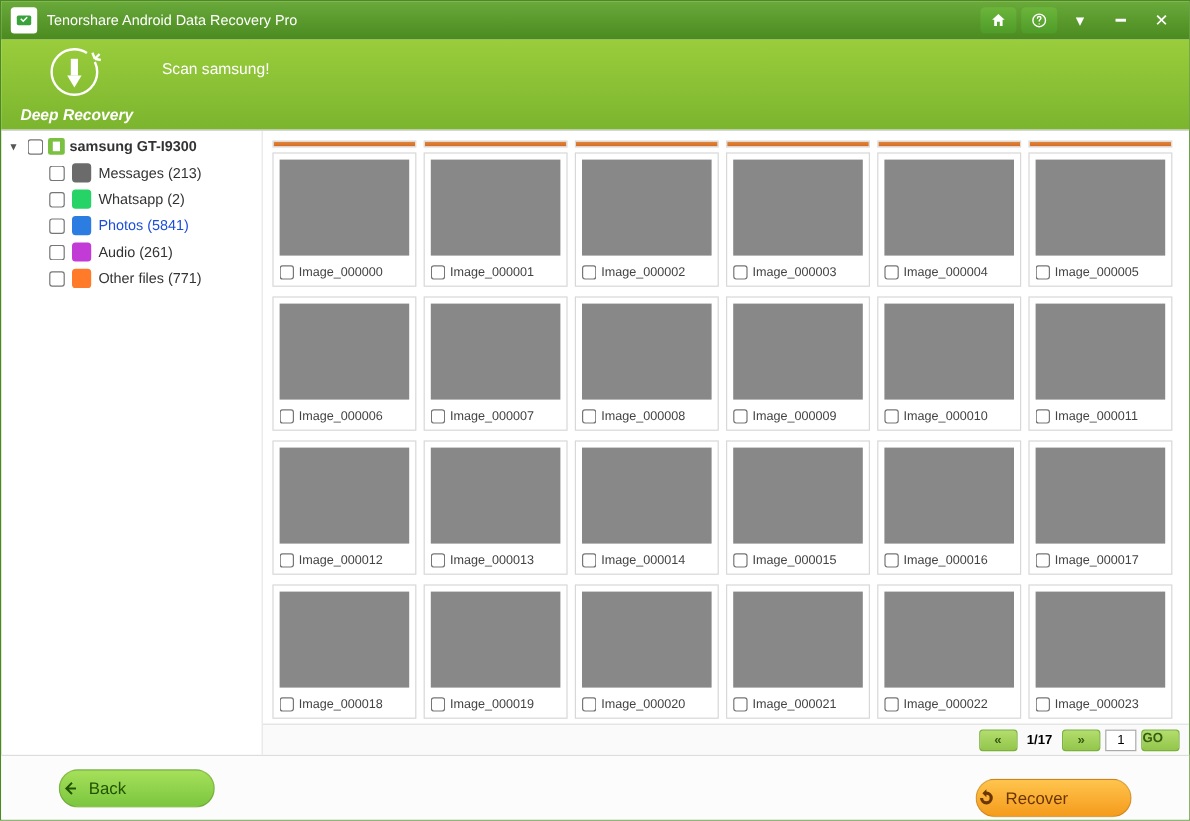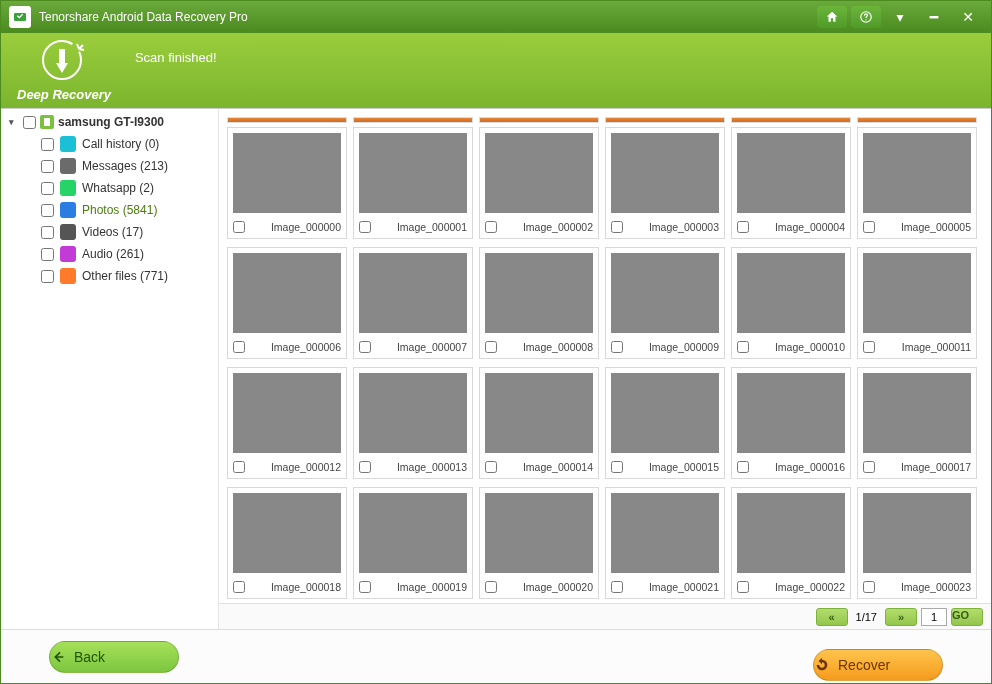--- a/index.html
+++ b/index.html
@@ -26,39 +26,39 @@
 .main { flex: 1; display: flex; overflow: hidden; }
 .sidebar { width: 218px; padding: 6px 4px 6px 8px; border-right: 1px solid #e5e5e5; font-size: 12px; color: #333; overflow-y: auto; }
 .tree-root { display: flex; align-items: center; gap: 4px; margin-bottom: 4px; font-weight: bold; }
 .tree-root .caret { width:10px; color:#555; font-size:9px;}
 .tree-root input[type=checkbox], .tree-child input[type=checkbox] { accent-color:#888; width:13px; height:13px;}
 .tree-root .dev-icon { width:14px; height:14px; background:#7ac142; border-radius:2px; position:relative;}
 .tree-root .dev-icon::after{ content:""; position:absolute; inset:3px 4px 3px 4px; background:#fff; }
 .tree-children { margin-left: 32px; }
 .tree-child { display: flex; align-items: center; gap: 6px; padding: 3px 0; cursor: pointer; }
 .tree-child .cat-icon { width: 16px; height: 16px; border-radius: 3px; display:flex; align-items:center; justify-content:center; color:#fff; font-size:10px; }
-.tree-child.selected span.label { color: #4d7c0f; }
+.tree-child.selected span.label { color: #1d4ed8; }
 .ic-contacts { background:#f5a623;} .ic-call{background:#1bbfd6;} .ic-msg{background:#6b6b6b;} .ic-wa{background:#25d366;} .ic-photo{background:#2b7de1;} .ic-video{background:#555;} .ic-audio{background:#c23bd6;} .ic-other{background:#ff7a29;}
 
 .content { flex:1; display:flex; flex-direction:column; overflow:hidden; }
 .grid-wrapper { flex:1; overflow:auto; padding: 8px 4px 0 8px; }
 .grid { display: grid; grid-template-columns: repeat(6, 120px); gap: 8px 6px; }
 .thumb { border: 1px solid #d8d8d8; background:#fff; display:flex; flex-direction:column; }
 .thumb .img { height: 80px; margin:5px; background:#888; background-size:cover; }
-.thumb .bar { display:flex; align-items:center; gap:16px; padding: 3px 5px 5px; font-size:10.5px; color:#444;justify-content:space-between;}
+.thumb .bar { display:flex; align-items:center; gap:4px; padding: 3px 5px 5px; font-size:10.5px; color:#444;}
 .thumb .bar input { width:12px; height:12px; }
 
 
 .toprow { display:grid; grid-template-columns: repeat(6,120px); gap:8px 6px; margin-bottom:4px; }
 .toprow div { height:6px; background:linear-gradient(#e0873c,#d56a22); border:1px solid #ddd;}
 
 
 .pager { height: 26px; display:flex; align-items:center; justify-content:flex-end; gap:4px; padding:0 8px; font-size:11px; border-top:1px solid #e0e0e0; background:#fafafa;}
 .pager .pbtn { background: linear-gradient(#b3dd6c,#93c64c); border:1px solid #7ab23a; border-radius:3px; width:32px; height:18px; display:flex; align-items:center; justify-content:center; cursor:pointer; font-weight:bold; color:#355d12;}
-.pager .pinfo { margin: 0 4px; }
+.pager .pinfo { margin: 0 4px; font-weight: bold; }
 .pager input { width:26px; height:18px; border:1px solid #aaa; text-align:center; font-size:11px; }
 .pager .go { background: linear-gradient(#b3dd6c,#93c64c); border:1px solid #7ab23a; border-radius:3px; width:32px; height:18px; cursor:pointer; font-size:11px; font-weight:bold; color:#355d12;}
 
 
 .bottom { height: 54px; border-top:1px solid #ddd; display:flex; align-items:center; justify-content:space-between; padding:0 48px; background:#fcfcfc;}
 .bigbtn { width: 130px; height: 32px; border-radius: 16px; display:flex; align-items:center; justify-content:flex-start; gap:8px; font-size:14px; cursor:pointer; color:#333; border:1px solid rgba(0,0,0,.15); }
 .bigbtn.back { background: linear-gradient(#a6e05a,#7cc63f); color:#215400; }
 .bigbtn.rec { background: linear-gradient(#ffc44d,#f59b1c); color:#6a3500;margin-top:16px; }
 .bigbtn svg { width:16px; height:16px; }
 
@@ -103,56 +103,46 @@
       <div class="icon">
         <svg width="52" height="42" viewBox="0 0 52 42">
             <circle cx="24" cy="21" r="19" fill="none" stroke="#fff" stroke-width="2" stroke-dasharray="100 10"></circle>
             <path d="M41 10l4-4M41 10l-2-5M41 10l5 1" stroke="#fff" stroke-width="2" fill="none"></path>
             <rect x="21" y="10" width="6" height="14" fill="#fff"></rect>
             <path d="M18 24 h12 l-6 10 z" fill="#fff"></path>
           </svg>
       </div>
       <div class="label">Deep Recovery</div>
     </div>
-    <div class="status">Scan finished!</div>
+    <div class="status">Scan samsung!</div>
   </div>
 
   <div class="main">
     <div class="sidebar">
       <div class="tree-root">
         <span class="caret">▾</span>
         <input type="checkbox" style="">
         <span class="dev-icon"></span>
         <span>samsung GT-I9300</span>
       </div>
       <div class="tree-children" id="tree-children">
           <div class="tree-child">
             <input type="checkbox" style="">
-            <span class="cat-icon ic-call"></span>
-            <span class="label">Call history (0)</span>
-          </div>
-          <div class="tree-child">
-            <input type="checkbox" style="">
             <span class="cat-icon ic-msg"></span>
             <span class="label">Messages (213)</span>
           </div>
           <div class="tree-child">
             <input type="checkbox" style="">
             <span class="cat-icon ic-wa"></span>
             <span class="label">Whatsapp (2)</span>
           </div>
           <div class="tree-child selected">
             <input type="checkbox" style="">
             <span class="cat-icon ic-photo"></span>
             <span class="label">Photos (5841)</span>
-          </div>
-          <div class="tree-child">
-            <input type="checkbox" style="">
-            <span class="cat-icon ic-video"></span>
-            <span class="label">Videos (17)</span>
           </div>
           <div class="tree-child">
             <input type="checkbox" style="">
             <span class="cat-icon ic-audio"></span>
             <span class="label">Audio (261)</span>
           </div>
           <div class="tree-child">
             <input type="checkbox" style="">
             <span class="cat-icon ic-other"></span>
             <span class="label">Other files (771)</span>

